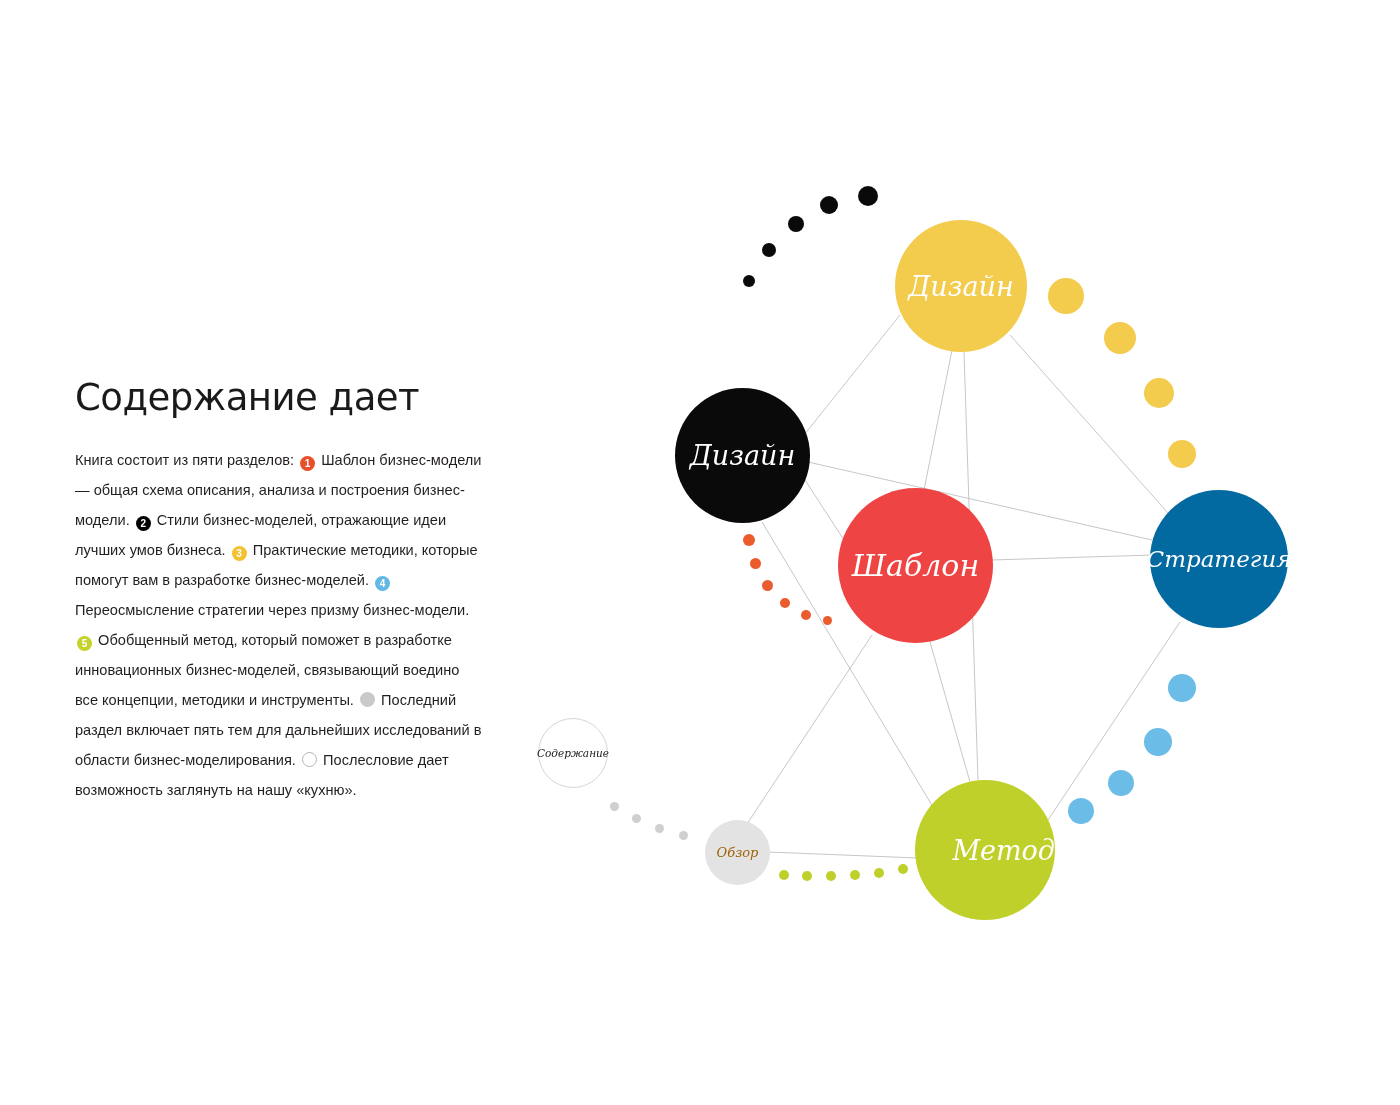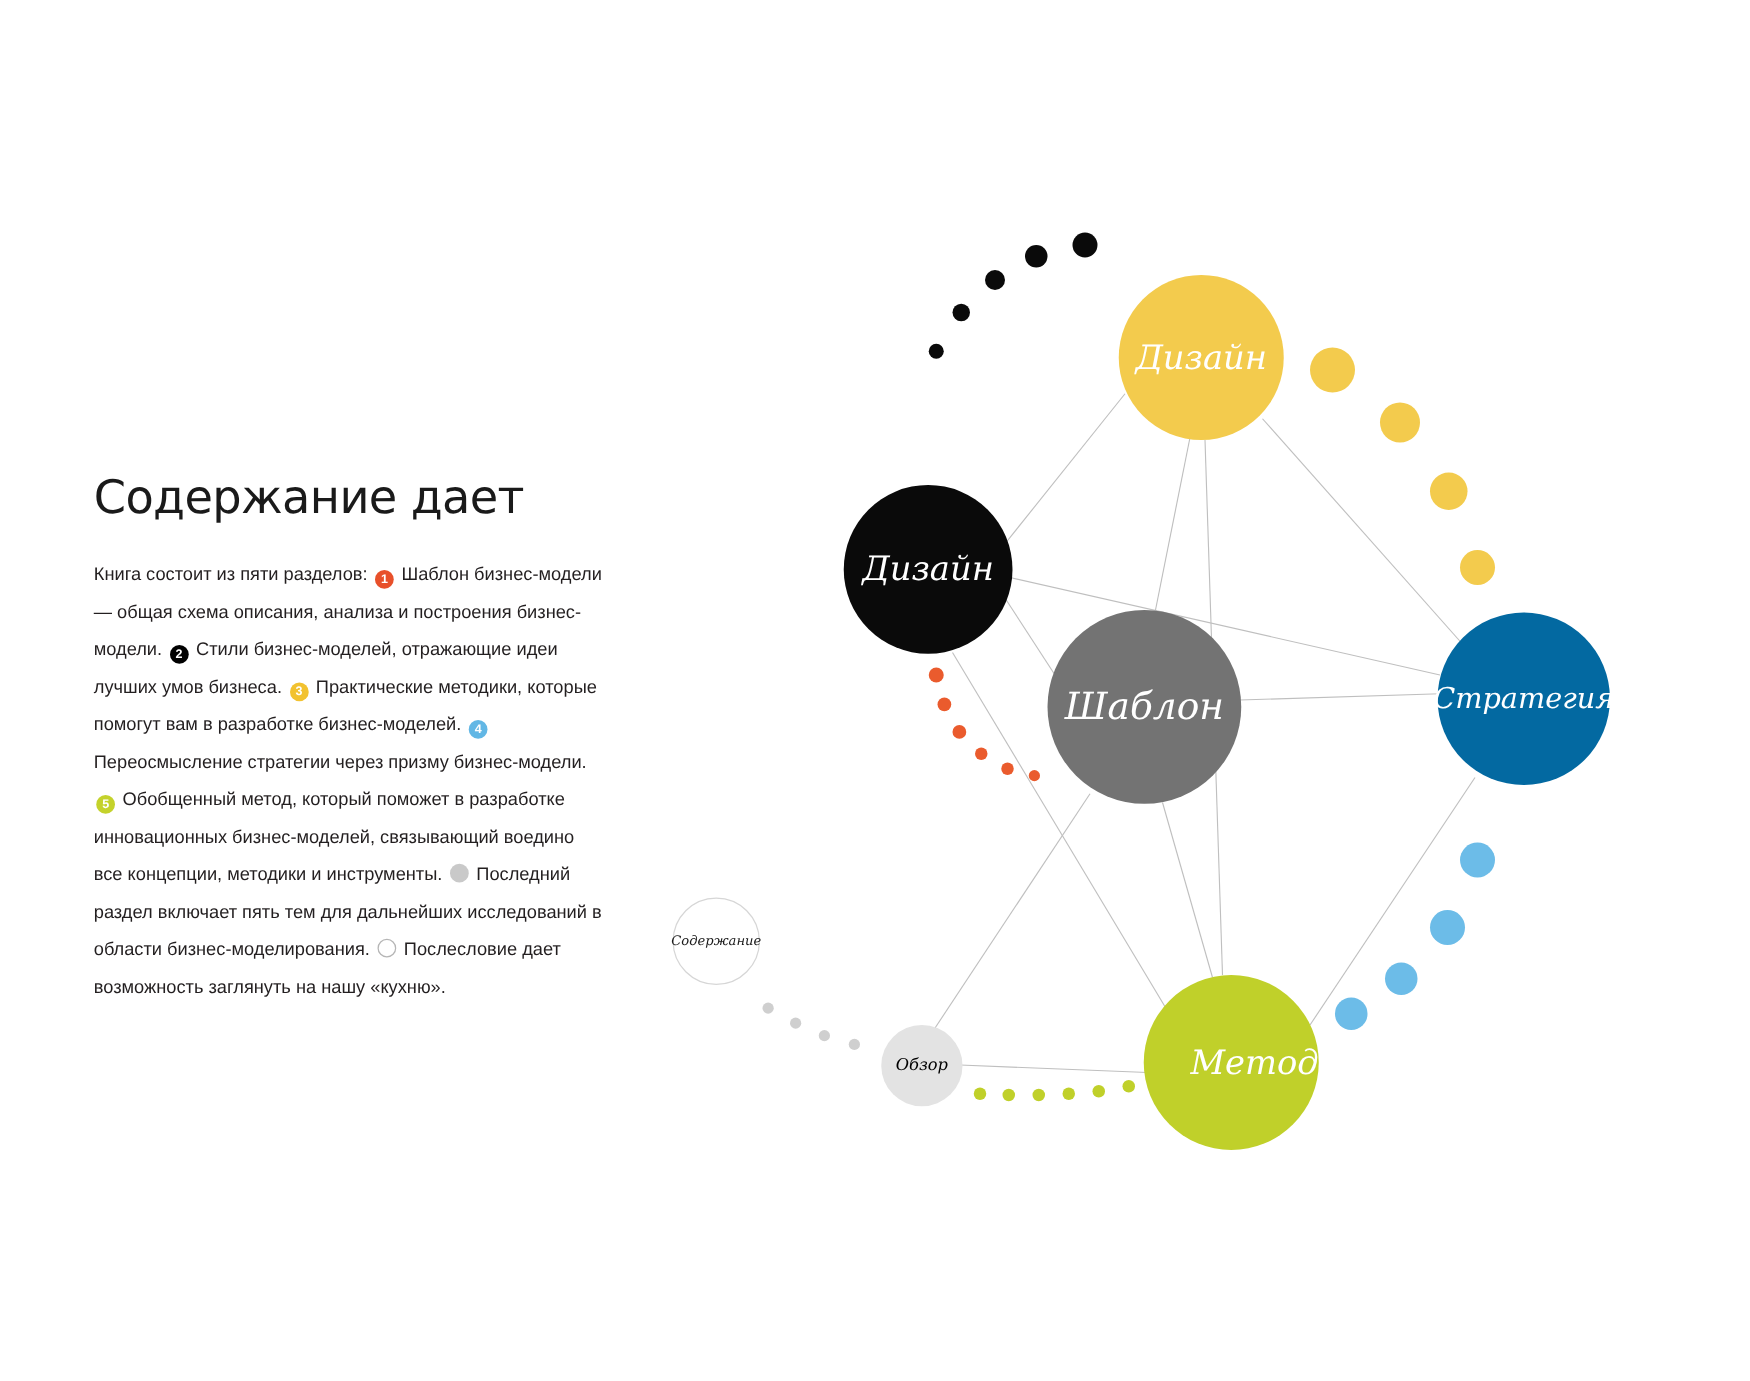--- a/index.html
+++ b/index.html
@@ -82,21 +82,21 @@
   .node-label {
     font-family: "DejaVu Serif", serif;
     font-style: italic;
     color: #ffffff;
     white-space: nowrap;
   }
 
   
   #node-design   { left: 395px; top: 80px;  width: 132px; height: 132px; background: #f3cb4d; }
   #node-styles   { left: 175px; top: 248px; width: 135px; height: 135px; background: #0a0a0a; }
-  #node-template { left: 338px; top: 348px; width: 155px; height: 155px; background: #737373; }
+  #node-template { left: 338px; top: 348px; width: 155px; height: 155px; background: #ef4444; }
   #node-strategy { left: 650px; top: 350px; width: 138px; height: 138px; background: #0369a1; }
   #node-method   { left: 415px; top: 640px; width: 140px; height: 140px; background: #c0d02a; justify-content: flex-end; }
 
   #node-design   .node-label { font-size: 27px; }
   #node-styles   .node-label { font-size: 27px; }
   #node-template .node-label { font-size: 30px; }
   #node-strategy .node-label { font-size: 23px; }
   #node-method   .node-label { font-size: 27px; }
 
   
@@ -105,21 +105,21 @@
     background: #ffffff; border: 1.5px solid #d6d6d6;
   }
   #node-afterword .node-label {
     color: #1a1a1a; font-size: 10.5px;
   }
   #node-overview {
     left: 205px; top: 680px; width: 65px; height: 65px;
     background: #e3e3e3;
   }
   #node-overview .node-label {
-    color: #000000; font-size: 13px; text-align: center;
+    color: #a16207; font-size: 13px; text-align: center;
   }
 
   .dot { position: absolute; border-radius: 50%; }
 </style>
 </head>
 <body>
 
 <div class="page">
 
   <div class="text-col">

